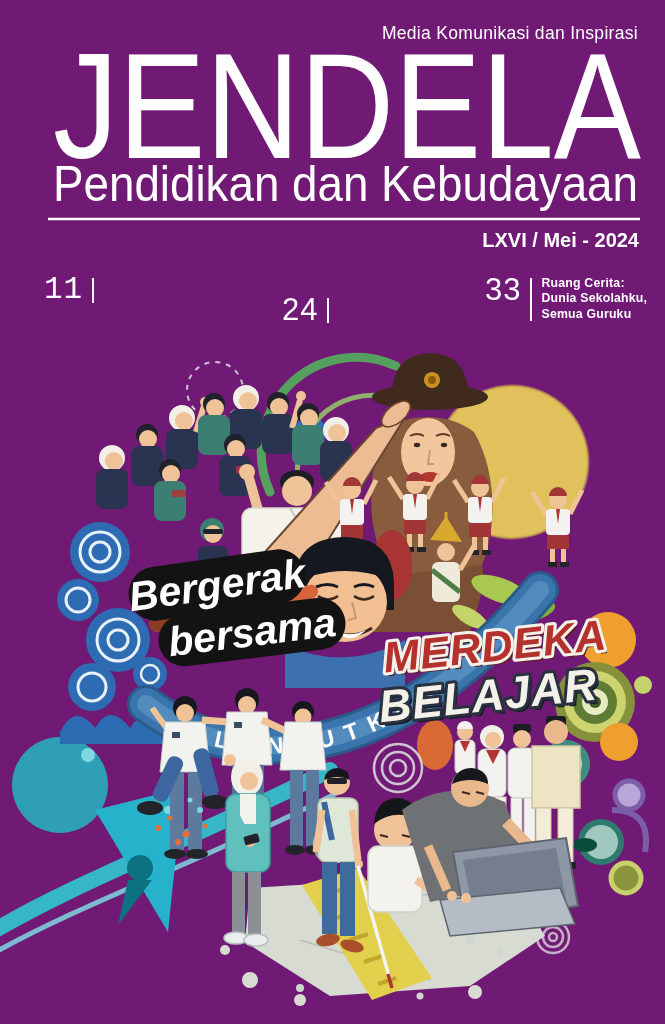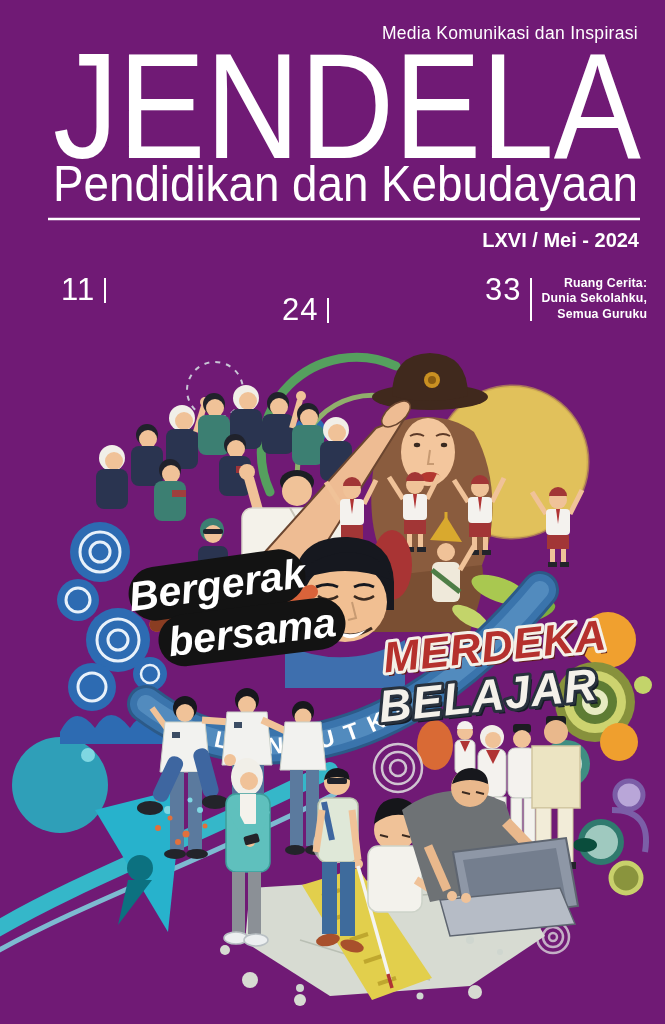--- a/index.html
+++ b/index.html
@@ -25,29 +25,29 @@
 
   <svg class="header-svg" width="665" height="340" viewBox="0 0 665 340">
     <text x="638" y="39" text-anchor="end" font-size="17.5" fill="#ffffff" letter-spacing="0.3">Media Komunikasi dan Inspirasi</text>
     <text x="53" y="158" font-size="150" font-weight="100" fill="#ffffff" textLength="588" lengthAdjust="spacingAndGlyphs">JENDELA</text>
     <text x="53" y="201" font-size="50" font-weight="100" fill="#ffffff" textLength="585" lengthAdjust="spacingAndGlyphs">Pendidikan dan Kebudayaan</text>
     <line x1="48" y1="219" x2="640" y2="219" stroke="#ffffff" stroke-width="2.4"></line>
     <text x="639" y="247" text-anchor="end" font-size="20" font-weight="700" fill="#ffffff">LXVI / Mei - 2024</text>
   </svg>
 
   <div class="teasers">
-    <div class="teaser" style="left:61px;top:276px;">
+    <div class="teaser" style="left:44px;top:276px;font-family:Liberation Mono, monospace;">
       <span class="page-num">11</span>
       <span class="divider"></span>
     </div>
     <div class="teaser" style="left:282px;top:276px;margin-top:20px;">
       <span class="page-num">24</span>
       <span class="divider"></span>
     </div>
-    <div class="teaser" style="left:485px;top:276px;text-align:right;">
+    <div class="teaser" style="left:485px;top:276px;">
       <span class="page-num">33</span>
       <span class="divider"></span>
       <span class="teaser-title">Ruang Cerita:
 Dunia Sekolahku,
 Semua Guruku</span>
     </div>
   </div>
 
   <svg class="illustration-svg" width="665" height="684" viewBox="0 0 665 684">
 

